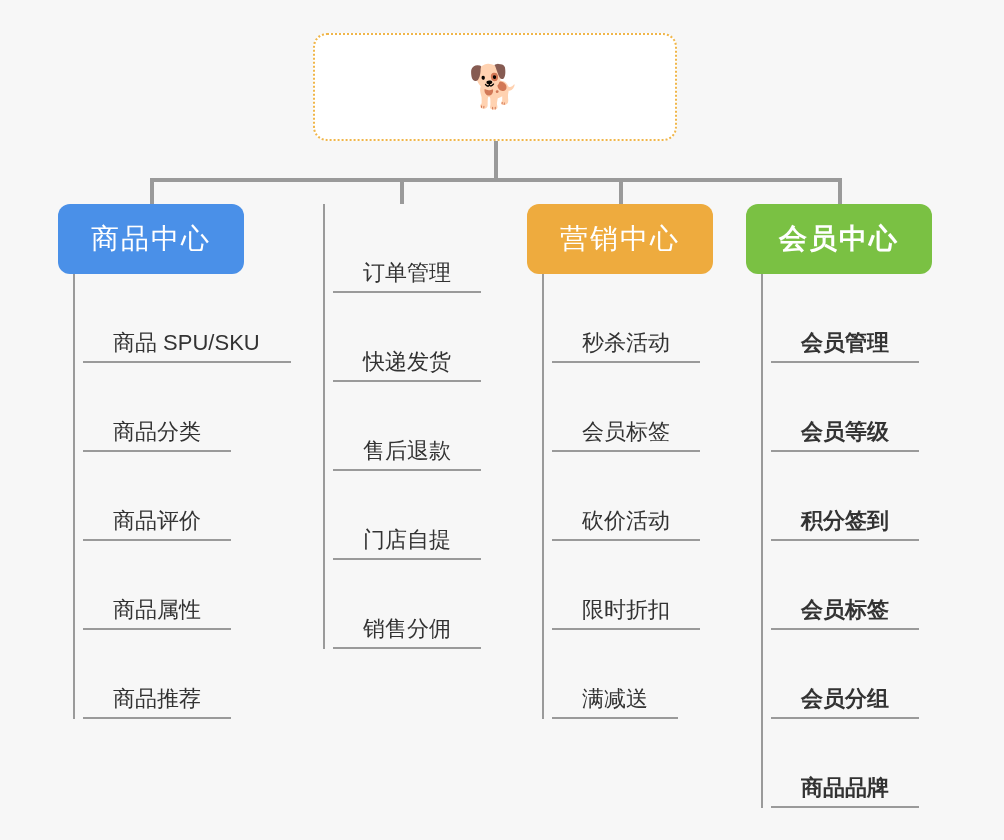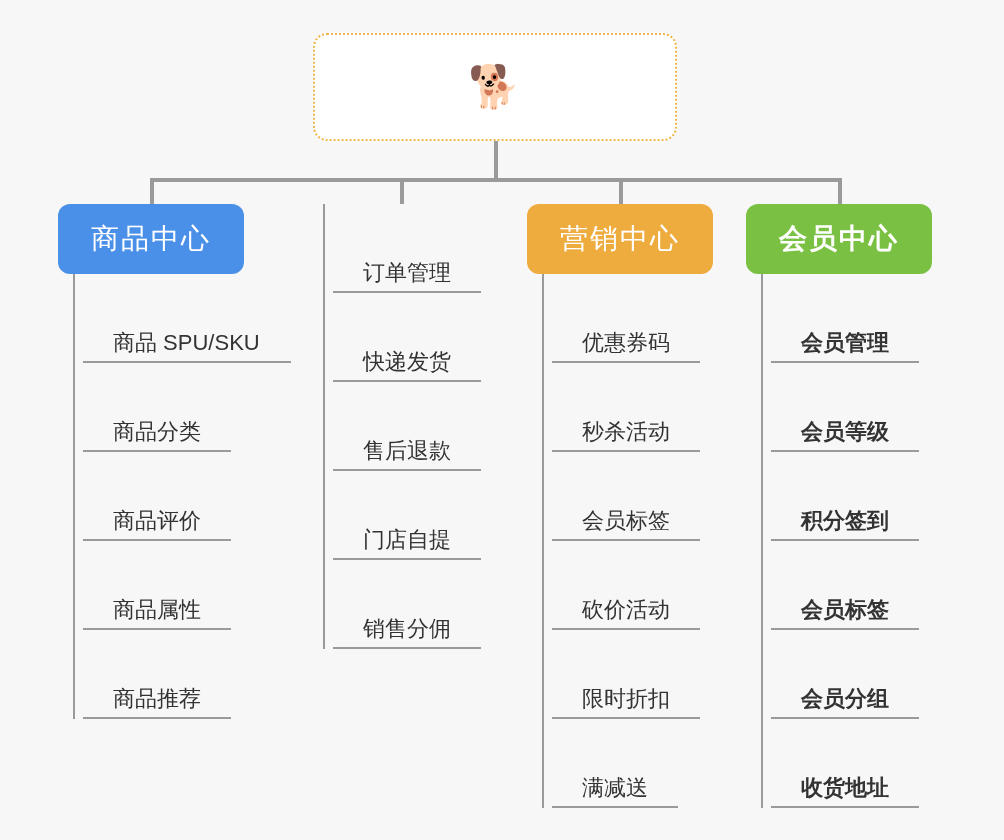--- a/index.html
+++ b/index.html
@@ -206,24 +206,20 @@
     </div>
   </div>
 
   <div class="column col-3">
     <div class="cat-box" style="background: rgb(238, 171, 62);">
       <span class="cat-label">营销中心</span>
     </div>
     <div class="leaf-group" style="border-left-color: rgb(154, 154, 154);">
       <div class="leaf-item">
         <span class="leaf-underline" style="width: 148px; background: rgb(154, 154, 154);"></span>
-        <span class="leaf-label">优惠券码</span>
-      </div>
-      <div class="leaf-item">
-        <span class="leaf-underline" style="width: 148px; background: rgb(154, 154, 154);"></span>
         <span class="leaf-label">秒杀活动</span>
       </div>
       <div class="leaf-item">
         <span class="leaf-underline" style="width: 148px; background: rgb(154, 154, 154);"></span>
         <span class="leaf-label">会员标签</span>
       </div>
       <div class="leaf-item">
         <span class="leaf-underline" style="width: 148px; background: rgb(154, 154, 154);"></span>
         <span class="leaf-label">砍价活动</span>
       </div>
@@ -258,18 +254,18 @@
       <div class="leaf-item">
         <span class="leaf-underline" style="width: 148px; background: rgb(154, 154, 154);"></span>
         <span class="leaf-label">会员标签</span>
       </div>
       <div class="leaf-item">
         <span class="leaf-underline" style="width: 148px; background: rgb(154, 154, 154);"></span>
         <span class="leaf-label">会员分组</span>
       </div>
       <div class="leaf-item">
         <span class="leaf-underline" style="width: 148px; background: rgb(154, 154, 154);"></span>
-        <span class="leaf-label">收货地址</span>
+        <span class="leaf-label">商品品牌</span>
       </div>
     </div>
   </div>
 
 </div>
 
 </body></html>

